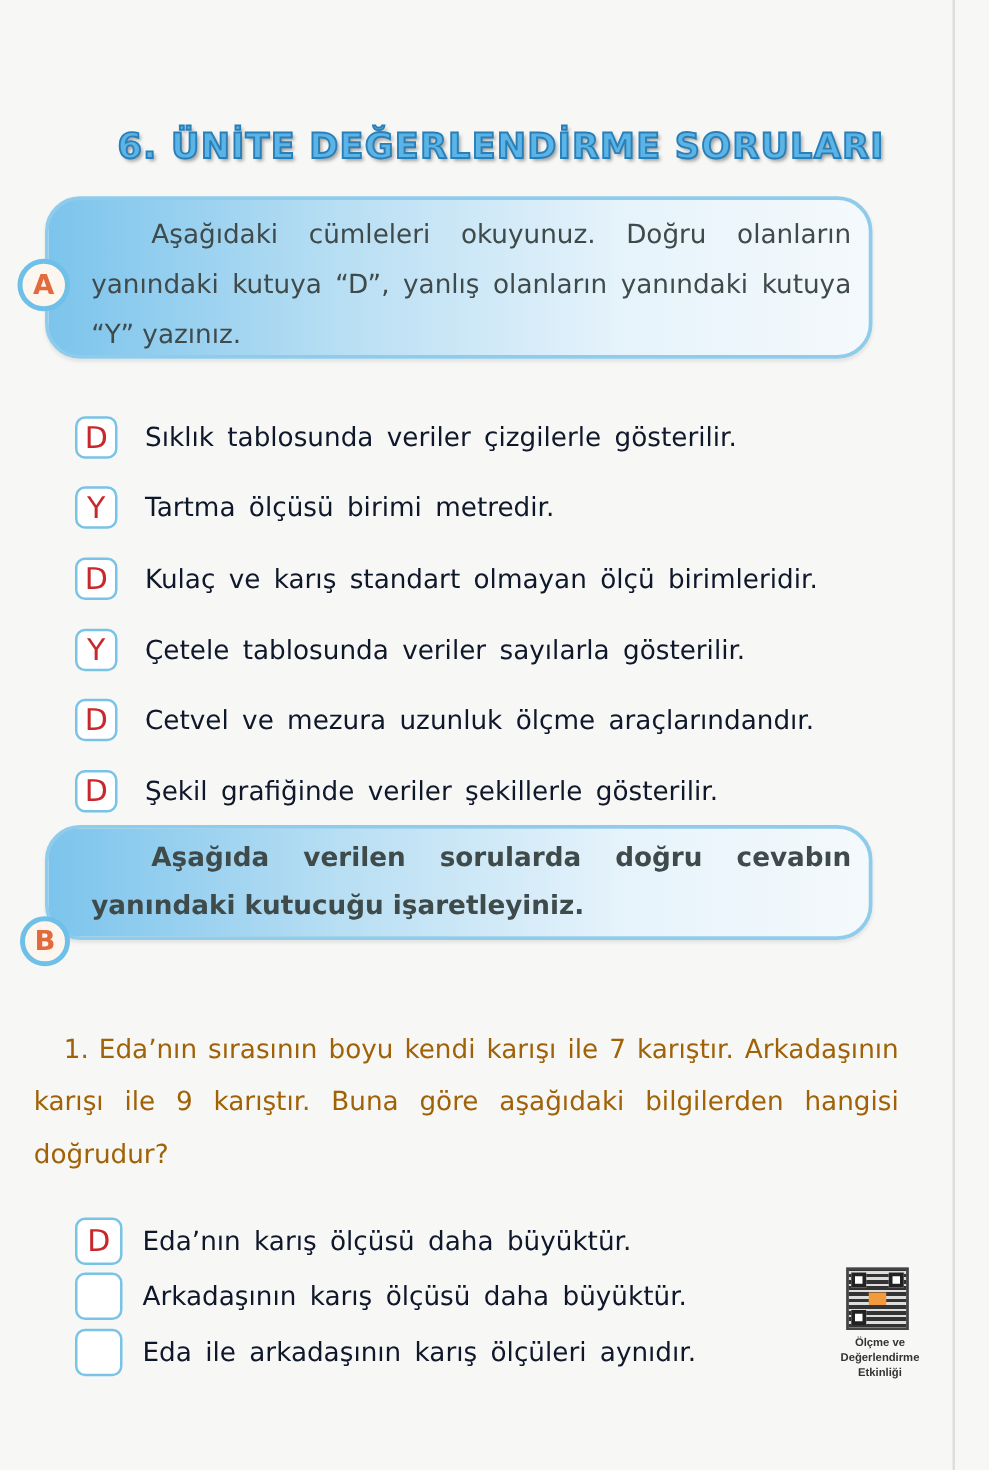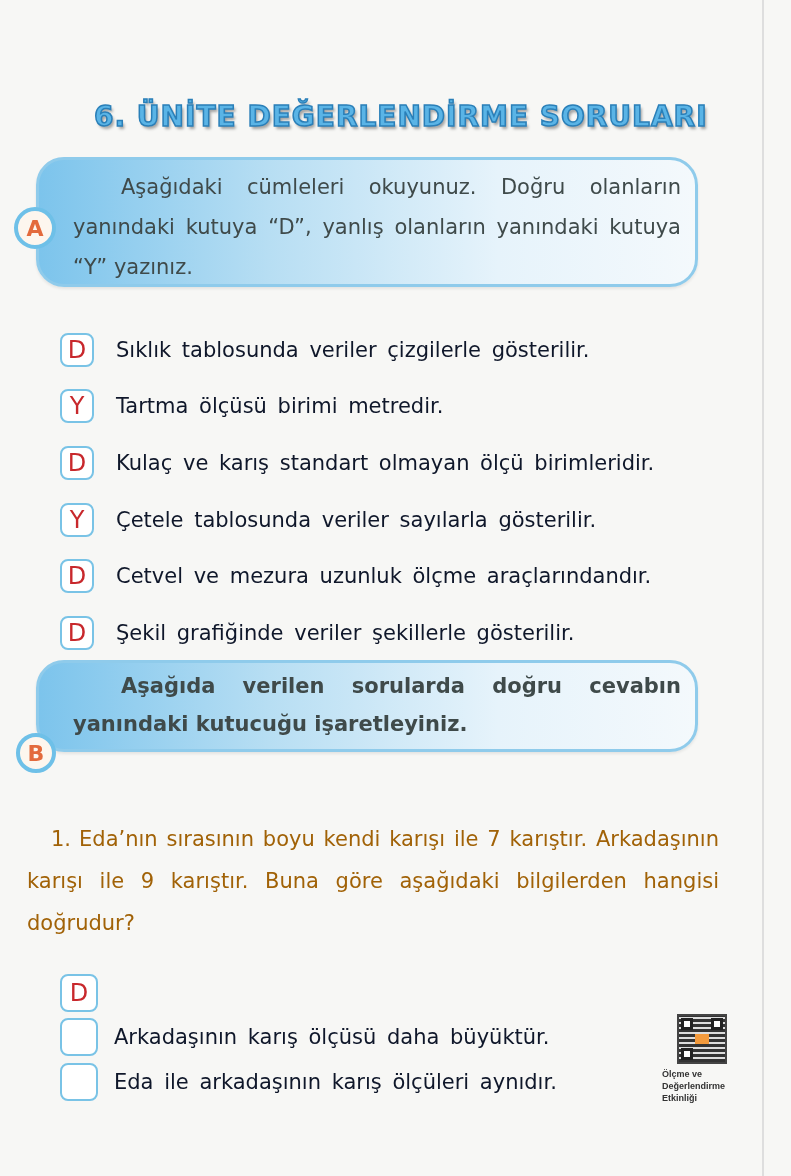--- a/index.html
+++ b/index.html
@@ -78,21 +78,21 @@
     }
     .qr .finder {
       position: absolute; width: 12px; height: 12px; border: 3px solid #222; background: #fff;
       box-sizing: border-box;
     }
     .qr .center {
       position: absolute; left: 16px; top: 18px; width: 14px; height: 10px; background: #f39a3c;
     }
     .qr-label {
       position: absolute; left: 662px; top: 1068px; width: 84px;
-      font-size: 9px; font-weight: bold; color: #333; text-align: left; line-height: 12px;
+      font-size: 9px; font-weight: bold; color: #333; text-align: center; line-height: 12px;
       font-family: "Liberation Sans", sans-serif;
     }
   </style>
 </head>
 <body>
 
 <div class="page-edge"></div>
 
 <div class="title">6. ÜNİTE DEĞERLENDİRME SORULARI</div>
 
@@ -128,20 +128,21 @@
 
 <div class="instr-box" id="box-b">
   <div class="instr-text"><span class="indent"></span><span>Aşağıda verilen sorularda doğru cevabın yanındaki kutucuğu işaretleyiniz.</span></div>
 </div>
 <div class="badge" id="badge-b">B</div>
 
 <div class="question"><span class="qnum">1.</span><span>Eda’nın sırasının boyu kendi karışı ile 7 karıştır. Arkadaşının karışı ile 9 karıştır. Buna göre aşağıdaki bilgilerden hangisi doğrudur?</span></div>
 
 <div class="opt-item" style="top:973px">
   <div class="ans-box">D</div>
+  <div class="opt-text">Eda’nın karış ölçüsü daha büyüktür.</div>
 </div>
 <div class="opt-item" style="top:1017px">
   <div class="ans-box"></div>
   <div class="opt-text">Arkadaşının karış ölçüsü daha büyüktür.</div>
 </div>
 <div class="opt-item" style="top:1062px">
   <div class="ans-box"></div>
   <div class="opt-text">Eda ile arkadaşının karış ölçüleri aynıdır.</div>
 </div>
 

